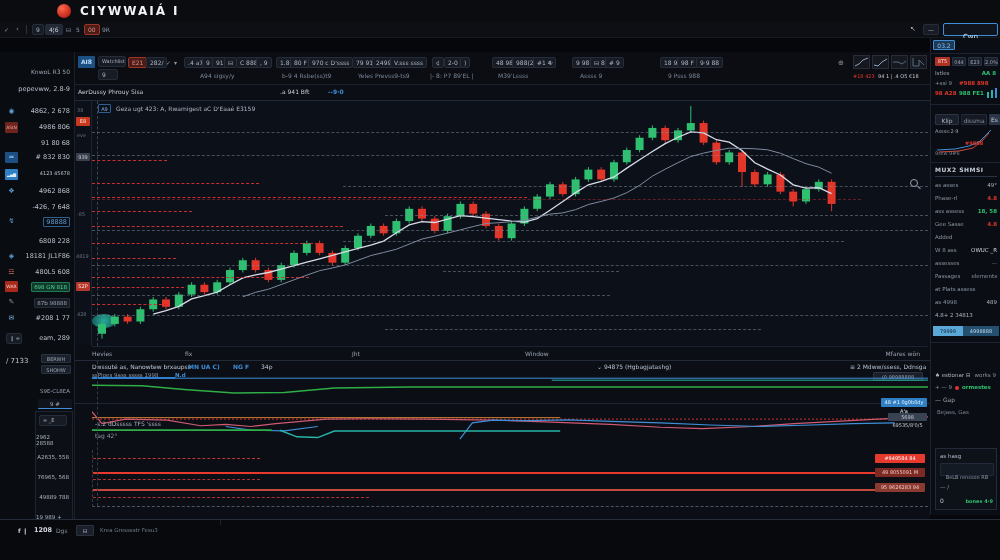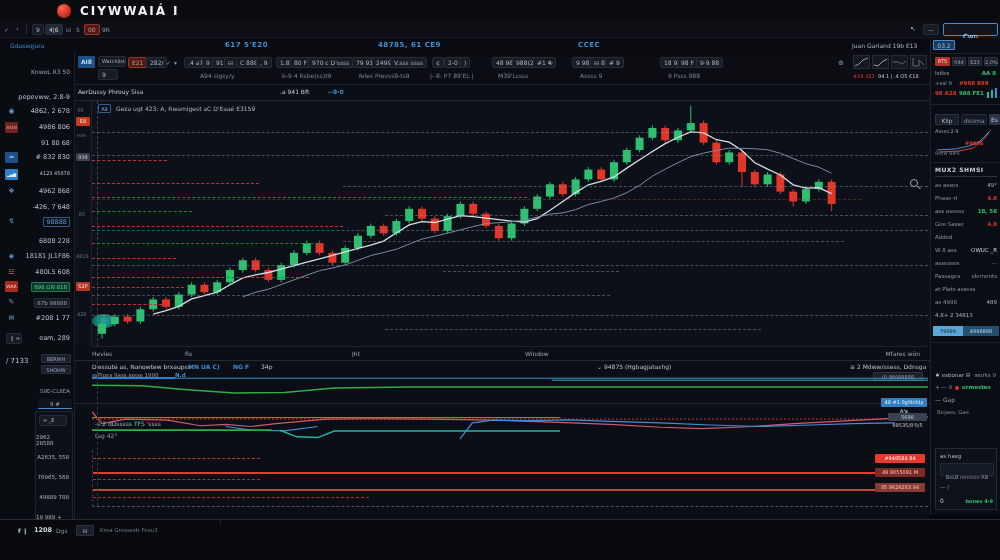--- a/index.html
+++ b/index.html
@@ -51,27 +51,20 @@
     <span class="abs pill redp" style="left:84px;top:2px;">00</span>
     <span class="abs t6 gray" style="left:102px;top:4px;">9R</span>
     <span class="abs t7" style="left:910px;top:3px;color:#aeb6c2;">↖</span>
     <span class="abs pill" style="left:923px;top:2px;width:16px;text-align:center;">—</span>
     <span class="abs" style="left:943px;top:1px;width:55px;height:13px;border:1px solid #3f8fd8;border-radius:2px;
                  background:#10151d;text-align:center;">
       <span class="t7" style="color:#cfe3f5;line-height:11px;text-align:right;">Cwp</span>
     </span>
   </div>
 
-  <div class="abs" style="left:0;top:38px;width:1000px;height:14px;background:#090b10;">
-    <span class="abs t6 blue" style="left:10px;top:4px;">Gduseqjura</span>
-    <span class="abs t7 b blue" style="left:225px;top:3px;letter-spacing:0.5px;">617 5'E20</span>
-    <span class="abs t7 b blue" style="left:378px;top:3px;letter-spacing:0.5px;">48785, 61 CE9</span>
-    <span class="abs t7 b blue" style="left:578px;top:3px;letter-spacing:0.5px;">CCEC</span>
-    <span class="abs t6" style="left:852px;top:4px;color:#aeb6c2;">Juan Garland  19b E13</span>
-  </div>
 
   <div class="abs" style="left:0;top:52px;width:1000px;height:33px;background:#0b0d12;border-bottom:1px solid #1c212c;">
     <span class="abs badge t6 b" style="left:78px;top:4px;width:17px;height:12px;background:#1c4f82;color:#bcdcf8;line-height:12px;">AI8</span>
     <span class="abs pill" style="left:98px;top:4px;width:28px;font-size:5px;">Watchlist ——</span>
     <span class="abs pill" style="left:98px;top:17px;width:20px;">9</span>
 
     <span class="abs pill redp" style="left:128px;top:5px;">E21</span>
     <span class="abs pill" style="left:146px;top:5px;">282/</span>
     <span class="abs t6 gray" style="left:166px;top:7px;">✓</span>
     <span class="abs t6 gray" style="left:174px;top:7px;">▾</span>
@@ -137,21 +130,21 @@
           <polyline points="2,2 2,10 8,10 8,4 13,9" fill="none" stroke="#5a6a80" stroke-width="1"></polyline>
         </svg>
       </span>
     <span class="abs t5 red" style="left:853px;top:21px;">#18 423</span>
     <span class="abs t5" style="left:878px;top:21px;color:#c3cad6;">94 1 | .4 O5 €18</span>
   </div>
 
   <div class="abs" style="left:0;top:52px;width:75px;height:467px;background:#090c10;border-right:1px solid #1b212c;">
     <span class="abs t6" style="right:4px;top:16px;color:#9aa3b2;">KnwoL R3 50</span>
 
-    <div class="sb-row" style="top:40px;text-align:center;">
+    <div class="sb-row" style="top:32px;text-align:center;">
         <span class="sb-val">pepevww, 2.8-9</span>
       </div>
     <div class="sb-row" style="top:54px;">
         <span class="sb-ico">◉</span>
         <span class="sb-val">4862, 2 678</span>
       </div>
     <div class="sb-row" style="top:70px;">
         <span class="sb-ico badge" style="background:#6e241c;color:#e8a49c;font-size:4.5px;line-height:11px;">ASIN</span>
         <span class="sb-val">4986 806</span>
       </div>

